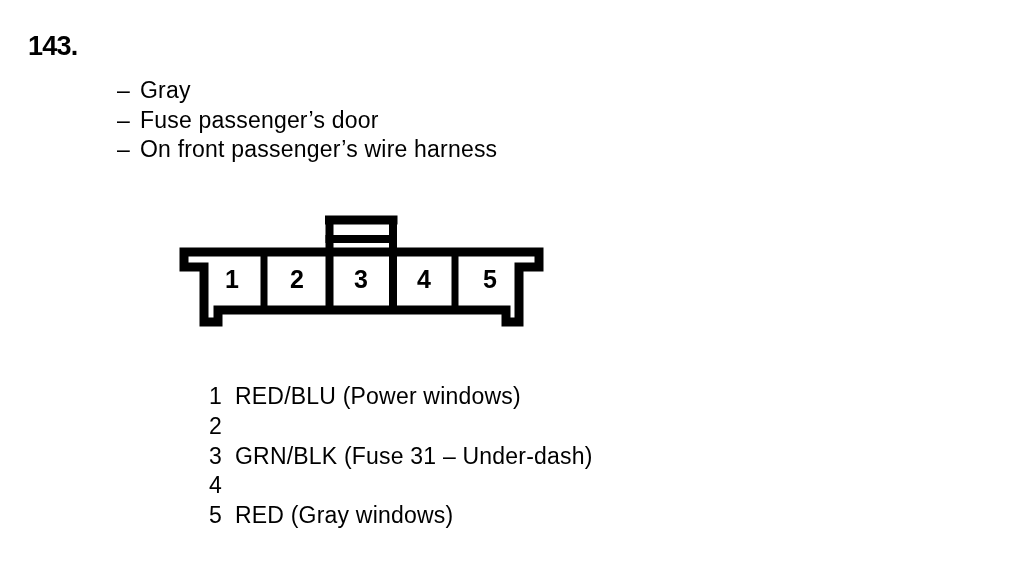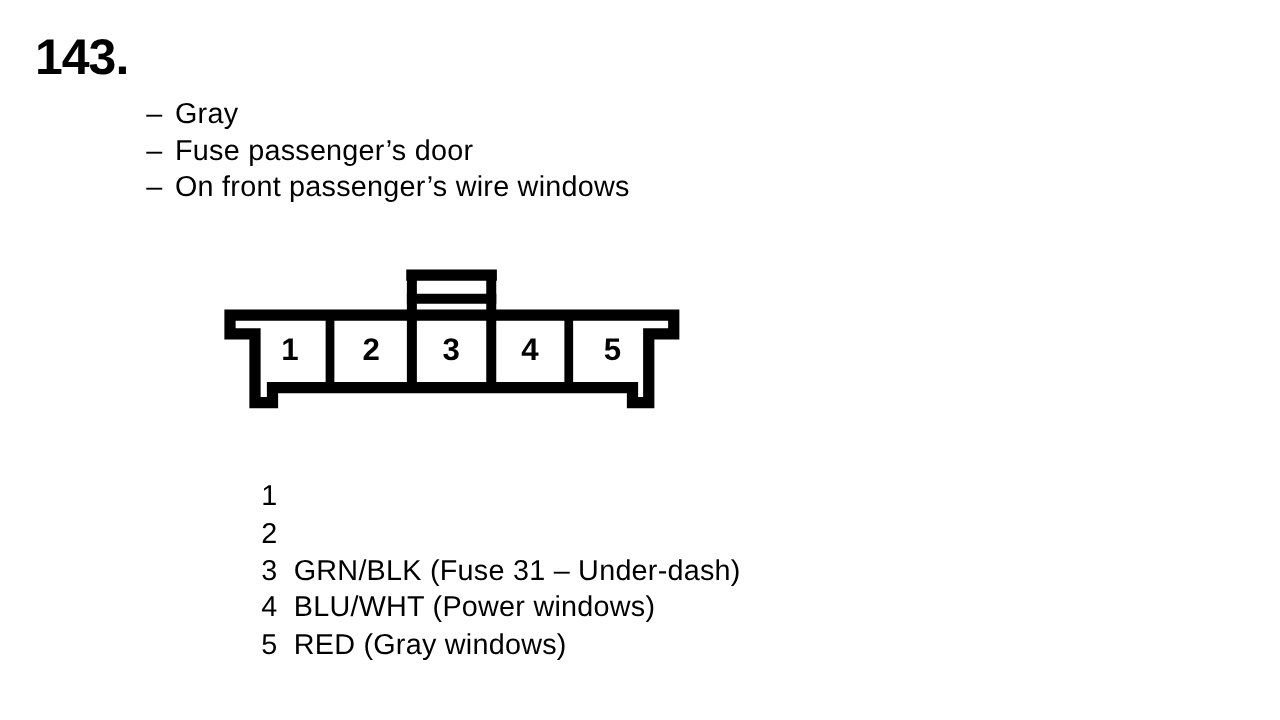--- a/index.html
+++ b/index.html
@@ -13,21 +13,21 @@
     height: 576px;
     background: #ffffff;
     color: #000000;
     font-family: "Liberation Sans", sans-serif;
     overflow: hidden;
   }
   
   .item-no, .title {
     position: absolute;
     top: 26px;
-    font-size: 40px;
+    font-size: 27px;
     font-weight: bold;
     line-height: 40px;
     letter-spacing: -0.8px;
     white-space: nowrap;
   }
   .item-no { left: 28px; }
   .title   { left: 122px; }
 
   
   .attrs {
@@ -94,21 +94,21 @@
     <div class="attr-row">
       <span class="attr-dash">–</span>
       <span class="attr-text">Gray</span>
     </div>
     <div class="attr-row">
       <span class="attr-dash">–</span>
       <span class="attr-text">Fuse passenger’s door</span>
     </div>
     <div class="attr-row">
       <span class="attr-dash">–</span>
-      <span class="attr-text">On front passenger’s wire windows</span>
+      <span class="attr-text">On front passenger’s wire harness</span>
     </div>
   </div>
 
   <svg class="connector-svg" viewBox="0 0 380 130">
 
     <path d="M 14 47 H 369 V 62 H 349 V 117 H 336 V 105 H 48 V 117 H 34 V 62 H 14 Z" stroke-width="9" stroke-miterlimit="10"></path>
 
     <path d="M 159.5 15 H 223" stroke-width="9" stroke-linecap="square"></path>
     <path d="M 159.5 34 H 223" stroke-width="8" stroke-linecap="square"></path>
 
@@ -120,31 +120,31 @@
     <text class="pin-label" x="62" y="83">1</text>
     <text class="pin-label" x="127" y="83">2</text>
     <text class="pin-label" x="191" y="83">3</text>
     <text class="pin-label" x="254" y="83">4</text>
     <text class="pin-label" x="320" y="83">5</text>
   </svg>
 
   <div class="pinout">
     <div class="pin-row">
       <span class="pin-num">1</span>
+      <span class="pin-desc">RED/BLU (Power windows)</span>
     </div>
     <div class="pin-row">
       <span class="pin-num">2</span>
     </div>
     <div class="pin-row">
       <span class="pin-num">3</span>
       <span class="pin-desc">GRN/BLK (Fuse 31 – Under-dash)</span>
     </div>
     <div class="pin-row">
       <span class="pin-num">4</span>
-      <span class="pin-desc">BLU/WHT (Power windows)</span>
     </div>
     <div class="pin-row">
       <span class="pin-num">5</span>
       <span class="pin-desc">RED (Gray windows)</span>
     </div>
   </div>
 
 </div>
 
 </body></html>

